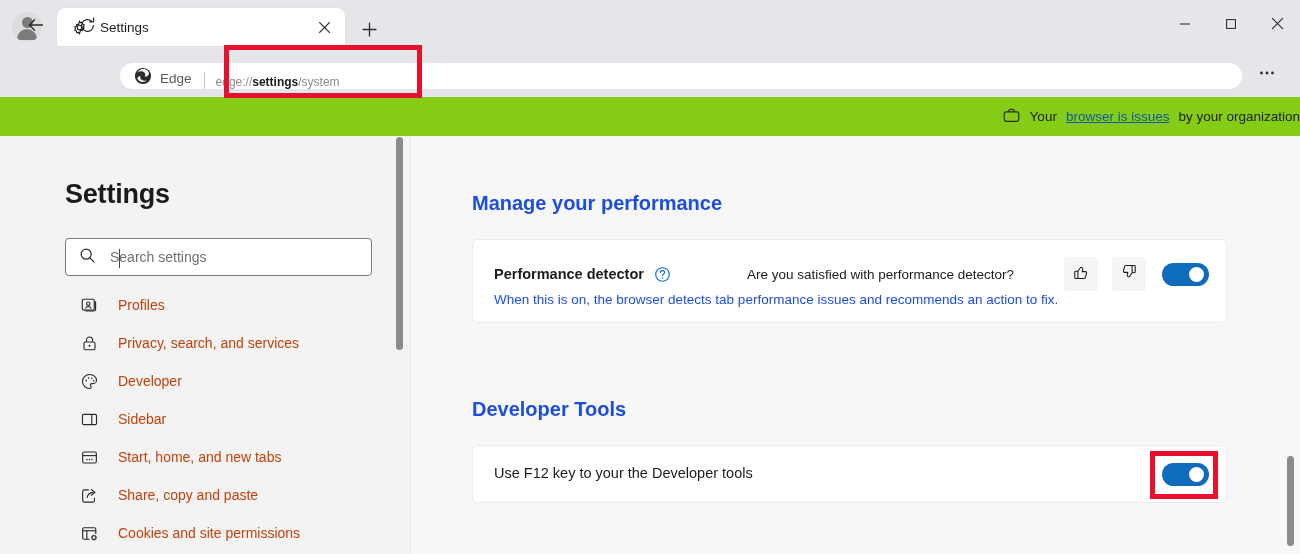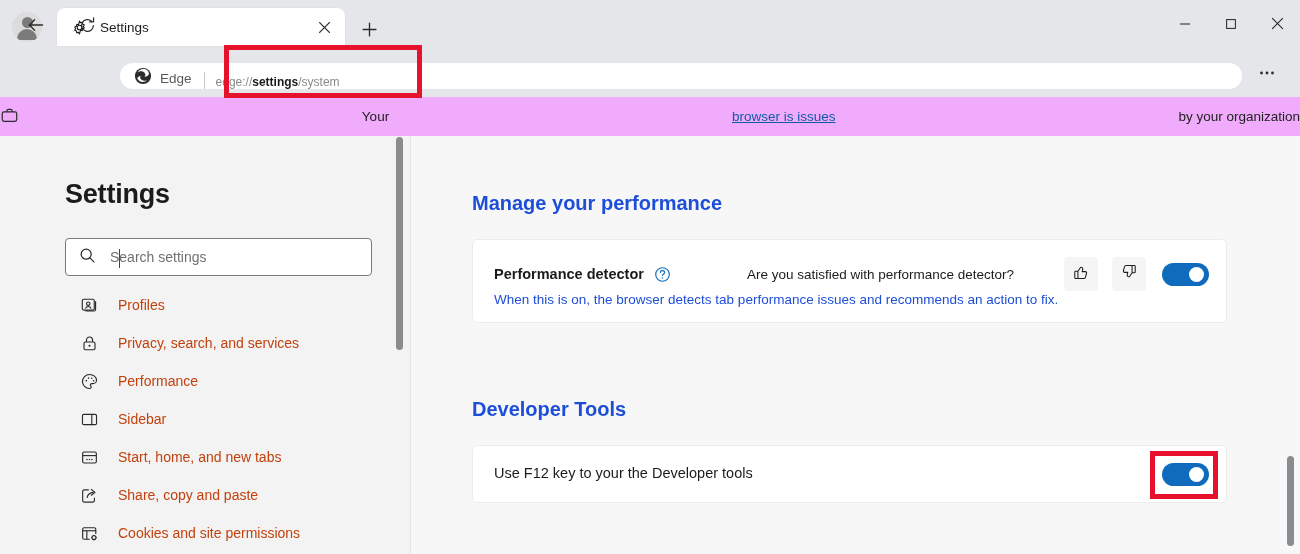--- a/index.html
+++ b/index.html
@@ -71,21 +71,21 @@
   }
   .edge-badge { display: flex; align-items: center; flex: 0 0 auto; }
   .edge-badge .lbl { font-size: 13.5px; color: #5a5a5a; margin-left: 8px; }
   .omni-div { width: 1px; height: 17px; background: #c7c7c7; margin: 0 11px 0 12px; flex: 0 0 auto; }
   .omni-url { font-size: 12px; color: #8a8a8a; white-space: nowrap; }
   .omni-url b { color: #1b1b1b; font-weight: 700; }
 
   
   .managedbar {
     position: absolute; left: 0; top: 97px; width: 1300px; height: 39px;
-    background: #f0abfc; display: flex; align-items: center; justify-content: space-between;
+    background: #84cc16; display: flex; align-items: center; justify-content: flex-end;
     gap: 9px; font-size: 13.5px; color: #222;
   }
   .managedbar a { color: #0f5ba7; text-decoration: underline; }
 
   
   .pagebody {
     position: absolute; left: 0; top: 136px; width: 1300px; height: 418px;
     background: #ffffff;
   }
   .leftpane {
@@ -320,21 +320,21 @@
         <div class="navitem">
           <span class="nav-icon">
             <svg width="19" height="19" viewBox="0 0 20 20" fill="none" stroke="#2b2b2b" stroke-width="1.2">
               <path d="M10 2.6a7.4 7.4 0 0 0 0 14.8c1.1 0 1.8-.7 1.8-1.6 0-.5-.2-.8-.5-1.1-.3-.3-.4-.6-.4-1 0-.8.7-1.4 1.5-1.4h1.3c2 0 3.7-1.6 3.7-3.6 0-3.4-3.3-6.1-7.4-6.1z"></path>
               <circle cx="6.6" cy="9.1" r="0.85" fill="#2b2b2b" stroke="none"></circle>
               <circle cx="9" cy="6.4" r="0.85" fill="#2b2b2b" stroke="none"></circle>
               <circle cx="12.4" cy="6.6" r="0.85" fill="#2b2b2b" stroke="none"></circle>
               <circle cx="14.3" cy="9.3" r="0.85" fill="#2b2b2b" stroke="none"></circle>
             </svg>
           </span>
-          <span class="nav-label">Performance</span>
+          <span class="nav-label">Developer</span>
         </div>
 
         <div class="navitem">
           <span class="nav-icon">
             <svg width="19" height="19" viewBox="0 0 20 20" fill="none" stroke="#2b2b2b" stroke-width="1.2">
               <rect x="2.6" y="4.6" width="14.8" height="10.8" rx="1.5"></rect>
               <line x1="12.4" y1="4.6" x2="12.4" y2="15.4"></line>
             </svg>
           </span>
           <span class="nav-label">Sidebar</span>

